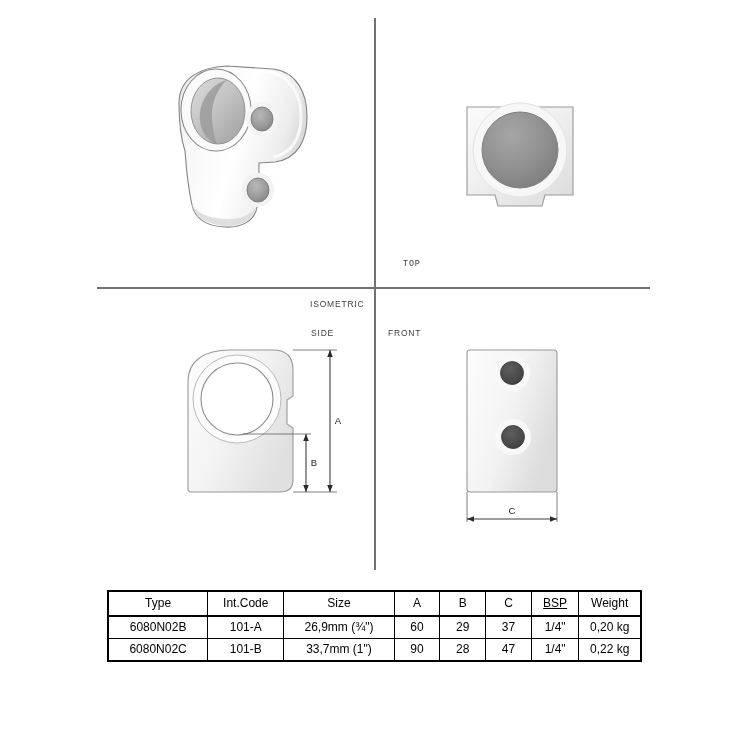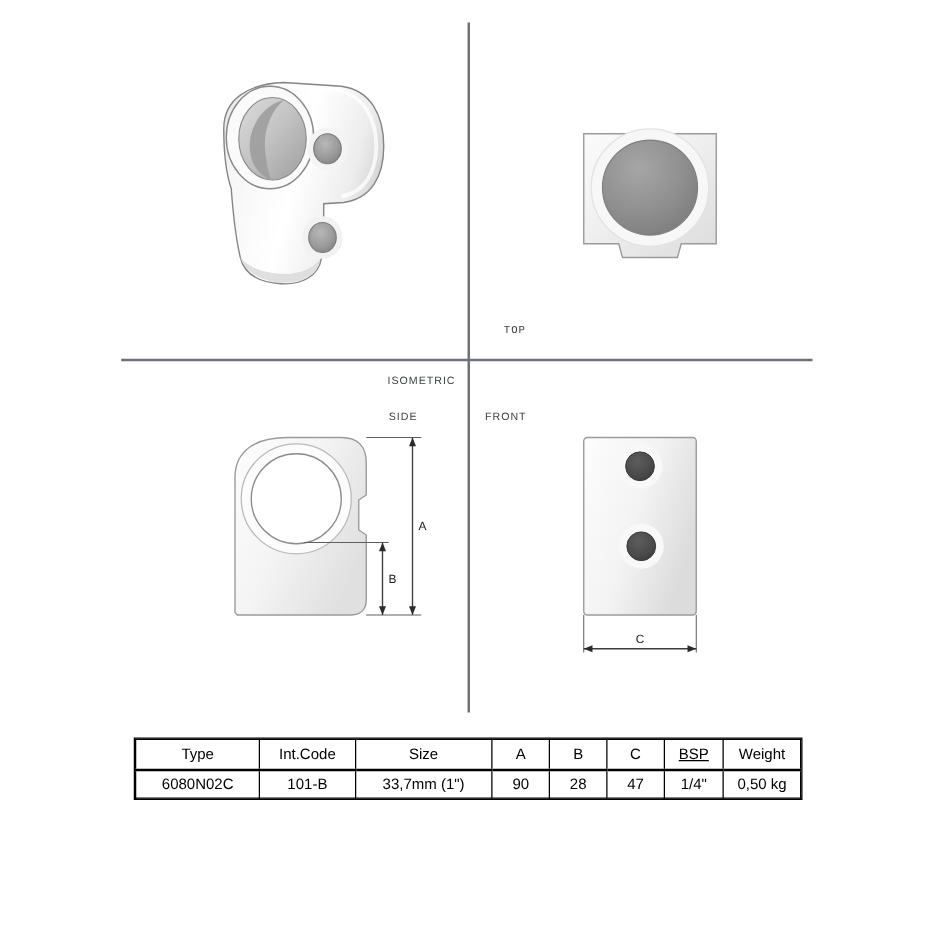--- a/index.html
+++ b/index.html
@@ -283,25 +283,35 @@
         <th class="col-size">Size</th>
         <th class="col-a">A</th>
         <th class="col-b">B</th>
         <th class="col-c">C</th>
         <th class="col-bsp">BSP</th>
         <th class="col-weight">Weight</th>
       </tr>
     </thead>
     <tbody>
       <tr>
+        <td>6080N02B</td>
+        <td>101-A</td>
+        <td>26,9mm (¾")</td>
+        <td>60</td>
+        <td>29</td>
+        <td>37</td>
+        <td>1/4"</td>
+        <td>0,20 kg</td>
+      </tr>
+      <tr>
         <td>6080N02C</td>
         <td>101-B</td>
         <td>33,7mm (1")</td>
         <td>90</td>
         <td>28</td>
         <td>47</td>
         <td>1/4"</td>
-        <td>0,50 kg</td>
+        <td>0,22 kg</td>
       </tr>
     </tbody>
   </table>
 
 </div>
 
 </body></html>

